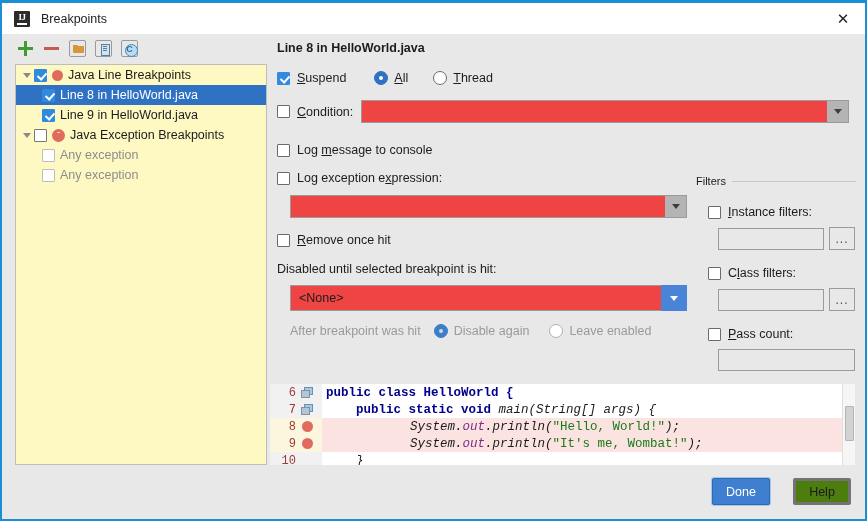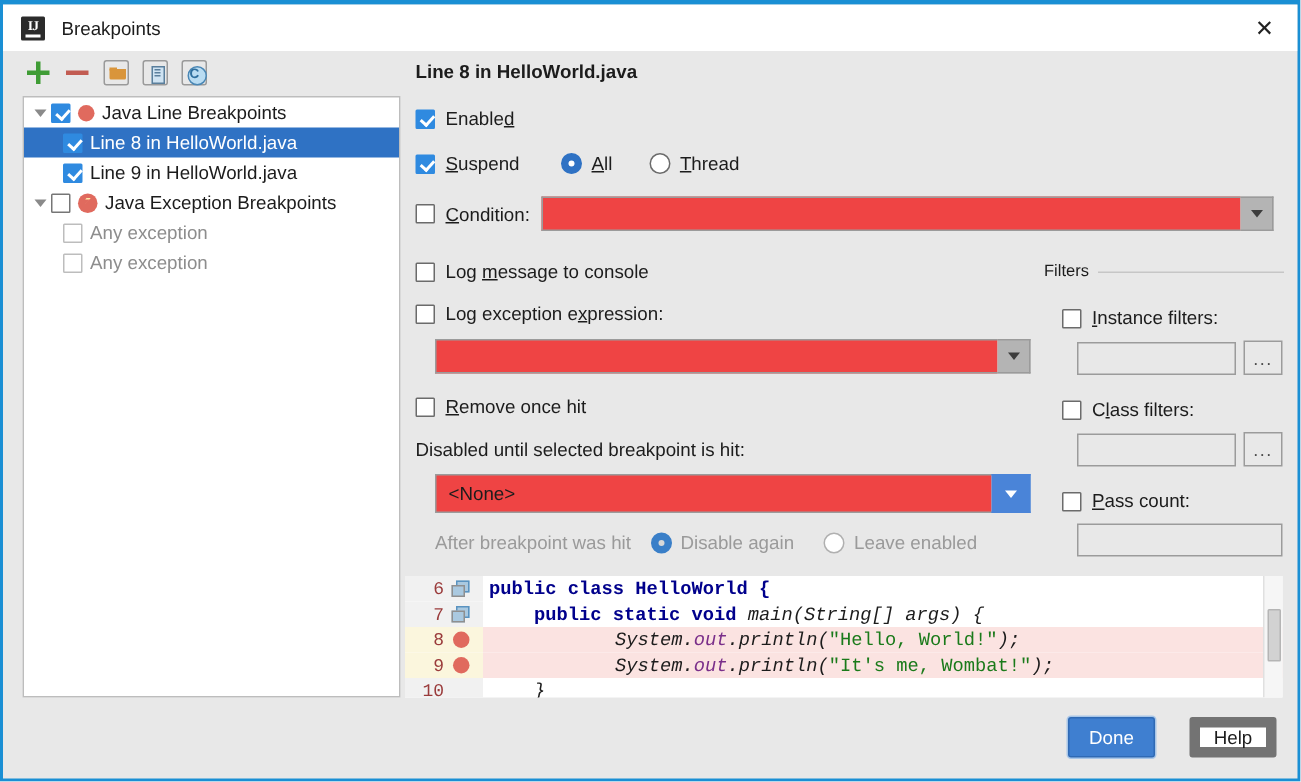--- a/index.html
+++ b/index.html
@@ -110,21 +110,21 @@
     content: "C"; position: absolute; left: 0; right: 0; top: 2px;
     text-align: center; font-size: 9px; font-weight: bold;
     color: #2f6f9e; font-family: "Liberation Sans", sans-serif;
     line-height: 13px;
   }
 
   
   .tree {
     position: absolute; left: 13px; top: 61px;
     width: 252px; height: 401px;
-    background: #ffffff; border: 1px solid #bdbdbd;
+    background: #fef9c3; border: 1px solid #bdbdbd;
     overflow: hidden;
   }
   .tree-row {
     height: 20px; display: flex; align-items: center;
     font-size: 12.5px; color: #1c1c1c; cursor: pointer;
     padding-left: 4px; white-space: nowrap;
   }
   .tree-row.selected { background: #2f72c4; color: #ffffff; }
   .tree-row.dim { color: #8d8d8d; }
 
@@ -316,21 +316,21 @@
     width: 58px; height: 27px; border-radius: 2px;
     display: flex; align-items: center; justify-content: center;
     font-size: 12.5px; cursor: pointer;
   }
   .btn-primary {
     background: #3f7fd0; color: #ffffff;
     border: 1px solid #2f6ab5;
     box-shadow: 0 0 0 1px #a8c6e8;
   }
   .btn-default {
-    background: #ffffff; color: #1c1c1c; border: 7px solid #737373;
+    background: #4d7c0f; color: #1c1c1c; border: 3px solid #737373;
   }
 </style>
 </head>
 <body>
 
 <div class="window">
 
   <div class="titlebar">
     <div class="ij-logo"></div>
     <div class="title-text">Breakpoints</div>
@@ -377,24 +377,20 @@
       <div class="indent"></div>
       <div class="cb dimbox"></div>
       <span>Any exception</span>
     </div>
   </div>
 
   <div class="right">
 
     <div class="panel-title">Line 8 in HelloWorld.java</div>
 
-    <div class="row" style="margin-top:17px;">
-      <div class="chk checked"></div>
-      <span class="lbl"><span>Enable</span><u>d</u><span></span></span>
-    </div>
 
     <div class="row" style="margin-top:16px;">
       <div class="chk checked"></div>
       <span class="lbl"><span></span><u>S</u><span>uspend</span></span>
       <div class="rad on" style="margin-left:28px;"></div>
       <span class="lbl"><span></span><u>A</u><span>ll</span></span>
       <div class="rad" style="margin-left:25px;"></div>
       <span class="lbl"><span></span><u>T</u><span>hread</span></span>
     </div>
 

